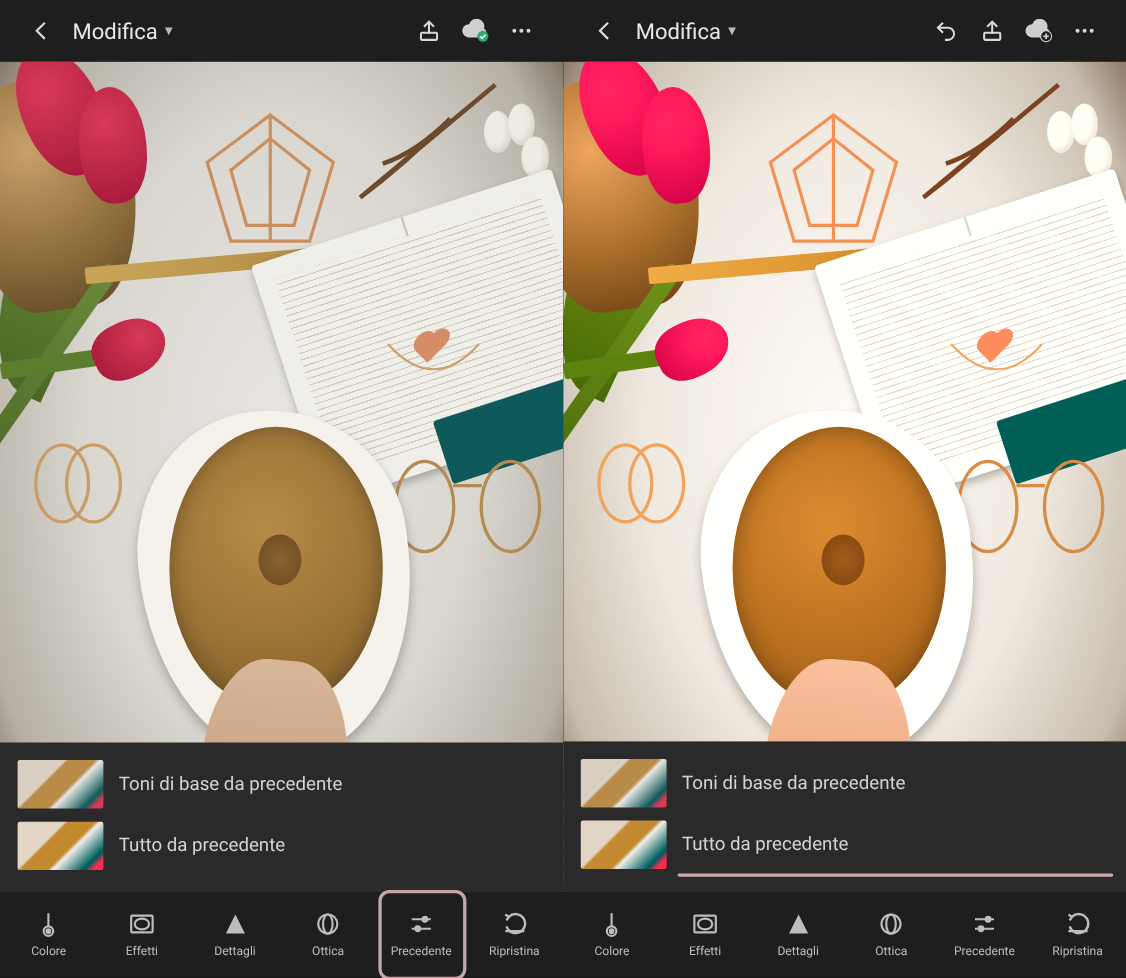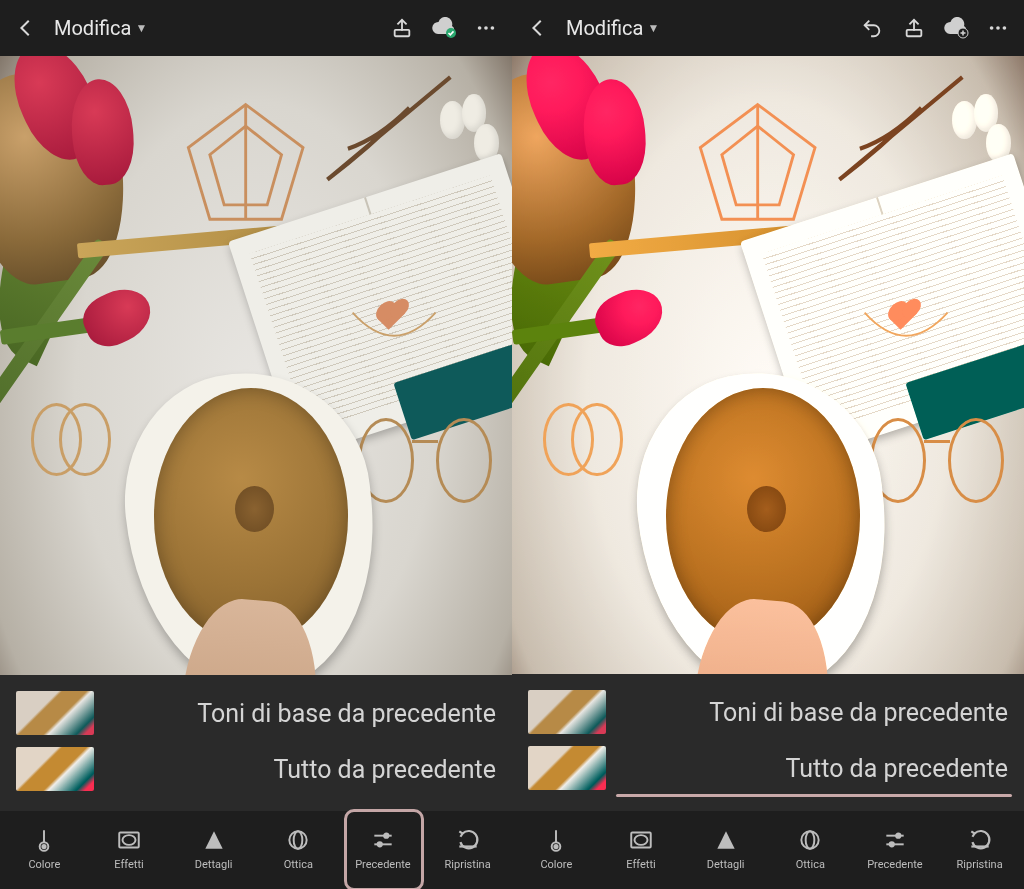--- a/index.html
+++ b/index.html
@@ -18,21 +18,21 @@
     display: flex;
     flex-direction: column;
     position: relative;
   }
   
   .header {
     height: 56px;
     background: #1e1e1e;
     display: flex;
     align-items: center;
-    padding: 0 12px;
+    padding: 0 24px;
     gap: 14px;
   }
   .header .spacer { flex: 1; }
   .icon-btn {
     width: 28px;
     height: 28px;
     display: flex;
     align-items: center;
     justify-content: center;
     color: #d8d8d8;
@@ -125,23 +125,22 @@
     width: 78px;
     height: 44px;
     border-radius: 2px;
     background: linear-gradient(135deg,#d9cfc3 0%, #d9cfc3 35%, #b78a46 38%, #b78a46 58%, #e8e6e2 62%, #0e5a5a 85%, #d83a56 92%);
     position: relative;
     overflow:hidden;
   }
   .thumb.alt { filter: saturate(1.2) contrast(1.08);}
   .popup-label {
     color: #d4d4d4;
-    font-size: 25px;
+    font-size: 17px;
     flex:1;
-    text-align:right;
   }
   .underline {
     height: 3px;
     background: #c9a9a9;
     margin-left: 92px;
     margin-top: -2px;
     border-radius:2px;
   }
 
   

